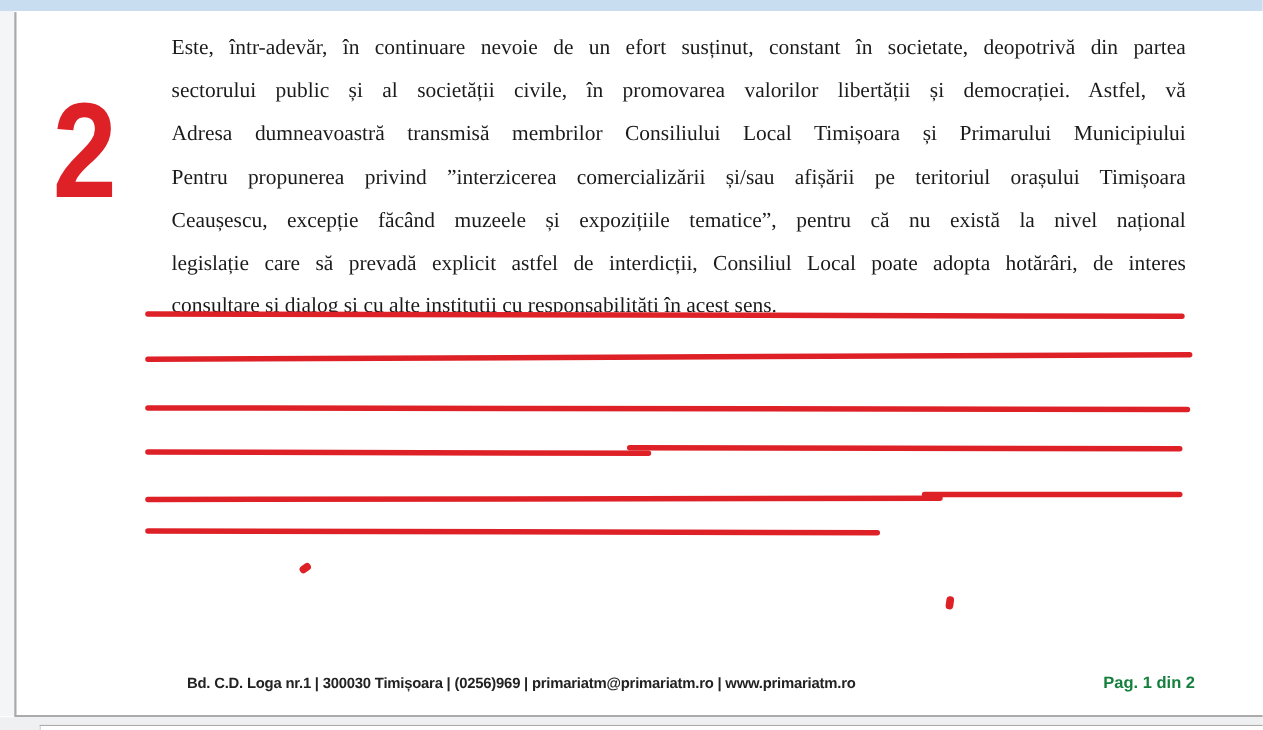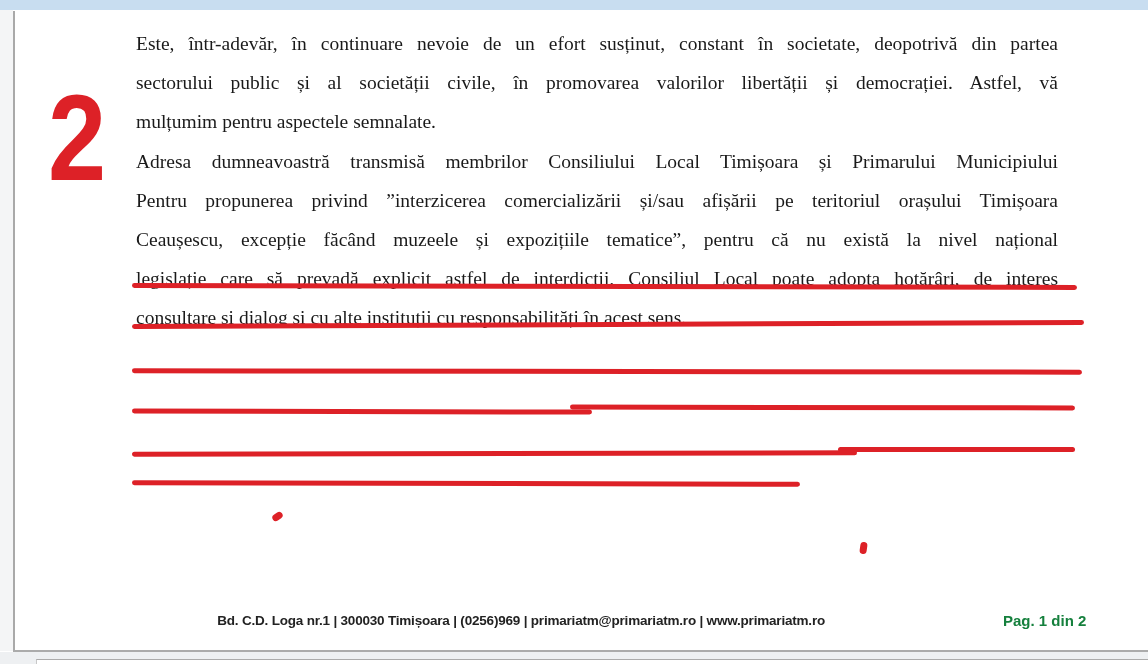--- a/index.html
+++ b/index.html
@@ -29,40 +29,40 @@
   }
   .marker {
     position: absolute; left: 48px; top: 76px;
     font-family: "Liberation Sans", sans-serif;
     font-weight: 700; font-size: 123px; line-height: 1;
     color: var(--red);
     transform: scaleX(0.85);
     transform-origin: left top;
   }
   .text-block {
-    position: absolute; left: 136px; top: 24px; width: 922px;
+    position: absolute; left: 156px; top: 24px; width: 922px;
     color: #1a1a1a;
   }
   .line {
     height: 39.2px; line-height: 39.2px;
     font-size: 19.5px;
     text-align: justify; text-align-last: justify;
     overflow: hidden;
     white-space: normal;
   }
   .line.para-end { text-align: left; text-align-last: left; }
   .underline, .pen-mark {
     position: absolute;
     background: var(--red);
     border-radius: 2.5px;
   }
   .underline { height: 5px; }
   .footer-contact {
     position: absolute; left: 170px; top: 613px; width: 655px;
-    text-align: right;
+    text-align: left;
     font-family: "Liberation Sans", sans-serif;
     font-weight: 700; font-size: 13.5px; letter-spacing: -0.2px;
     color: #222;
   }
   .footer-page {
     position: absolute; left: 1003px; top: 612px;
     font-family: "Liberation Sans", sans-serif;
     font-weight: 700; font-size: 15px;
     color: #15803d;
   }
@@ -86,21 +86,20 @@
 
 <div class="topbar"></div>
 <div class="gutter"></div>
 <div class="page-left-border"></div>
 
 <div class="marker">2</div>
 
 <div class="text-block">
   <div class="line">Este, într-adevăr, în continuare nevoie de un efort susținut, constant în societate, deopotrivă din partea</div>
   <div class="line">sectorului public și al societății civile, în promovarea valorilor libertății și democrației. Astfel, vă</div>
-  <div class="line para-end">mulțumim pentru aspectele semnalate.</div>
   <div class="line">Adresa dumneavoastră transmisă membrilor Consiliului Local Timișoara și Primarului Municipiului</div>
   <div class="line">Pentru propunerea privind ”interzicerea comercializării și/sau afișării pe teritoriul orașului Timișoara</div>
   <div class="line">Ceaușescu, excepție făcând muzeele și expozițiile tematice”, pentru că nu există la nivel național</div>
   <div class="line">legislație care să prevadă explicit astfel de interdicții, Consiliul Local poate adopta hotărâri, de interes</div>
   <div class="line para-end">consultare și dialog și cu alte instituții cu responsabilități în acest sens.</div>
 </div>
 
 <div class="underline" style="left:132px; top:283.5px; width:945px; transform:rotate(0.12deg);"></div>
 <div class="underline" style="left:132px; top:322px;   width:952px; transform:rotate(-0.25deg);"></div>
 <div class="underline" style="left:132px; top:369px;   width:950px; transform:rotate(0.08deg);"></div>

